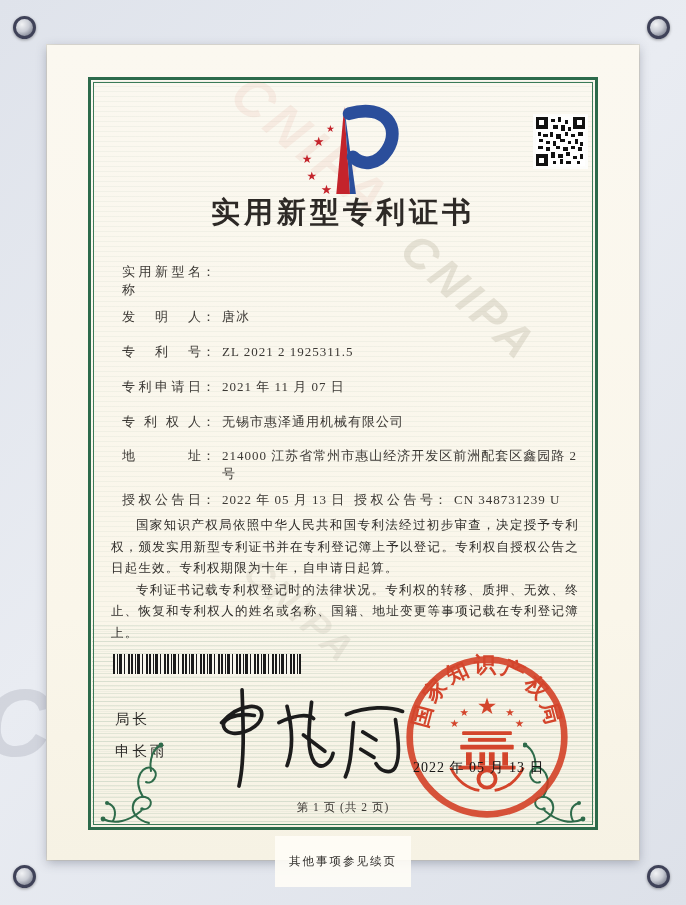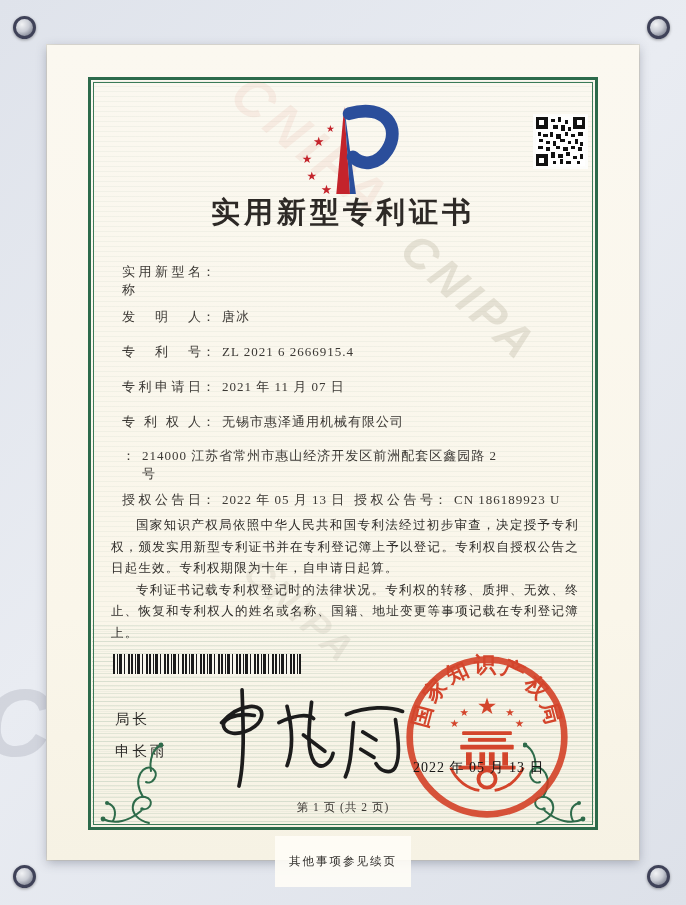--- a/index.html
+++ b/index.html
@@ -187,44 +187,45 @@
       <span class="colon">：</span>
   </div>
   <div class="row r2">
     <span class="lbl">发明人</span>
       <span class="colon">：</span>
     <span class="val">唐冰</span>
   </div>
   <div class="row r3">
     <span class="lbl">专利号</span>
       <span class="colon">：</span>
-    <span class="val">ZL 2021 6 2666915.4</span>
+    <span class="val">ZL 2021 2 1925311.5</span>
   </div>
   <div class="row r4">
     <span class="lbl">专利申请日</span>
       <span class="colon">：</span>
     <span class="val">2021 年 11 月 07 日</span>
   </div>
   <div class="row r5">
     <span class="lbl">专利权人</span>
       <span class="colon">：</span>
     <span class="val">无锡市惠泽通用机械有限公司</span>
   </div>
   <div class="row r6">
+    <span class="lbl">地址</span>
       <span class="colon">：</span>
     <span class="val">214000 江苏省常州市惠山经济开发区前洲配套区鑫园路 2 号</span>
   </div>
   <div class="row r7">
     <span class="lbl">授权公告日</span>
       <span class="colon">：</span>
     <span class="val" style="flex:none">2022 年 05 月 13 日</span>
     <span class="pair2">
       <span class="lbl">授权公告号</span>
         <span class="colon">：</span>
-      <span class="val">CN 186189923 U</span>
+      <span class="val">CN 348731239 U</span>
     </span>
   </div>
 
   <div class="paras">
     <p>国家知识产权局依照中华人民共和国专利法经过初步审查，决定授予专利权，颁发实用新型专利证书并在专利登记簿上予以登记。专利权自授权公告之日起生效。专利权期限为十年，自申请日起算。</p>
     <p>专利证书记载专利权登记时的法律状况。专利权的转移、质押、无效、终止、恢复和专利权人的姓名或名称、国籍、地址变更等事项记载在专利登记簿上。</p>
   </div>
 
   <div class="barcode"></div>
 

